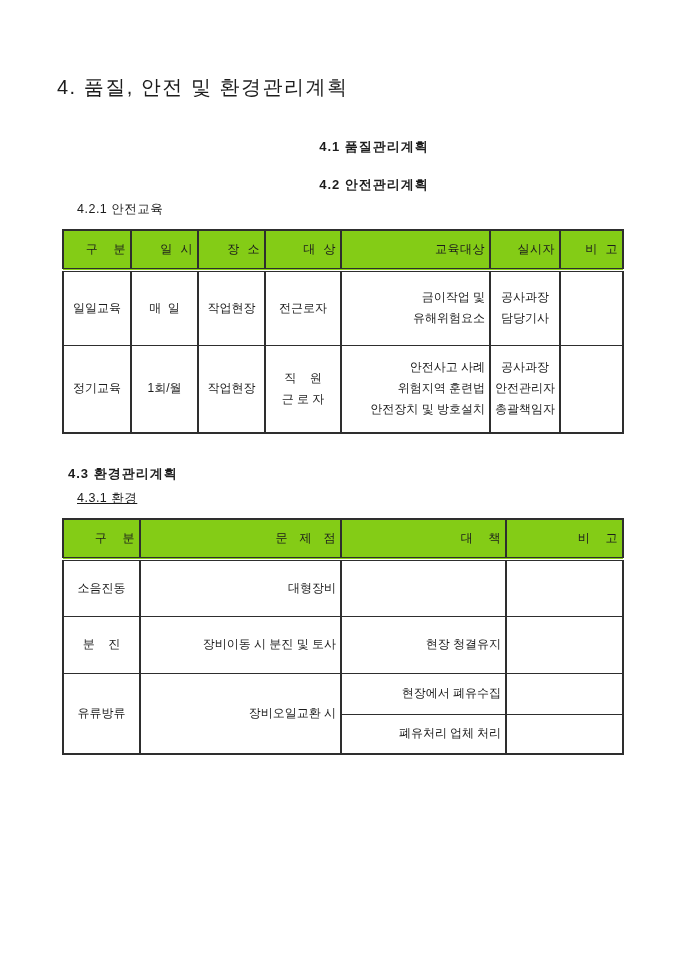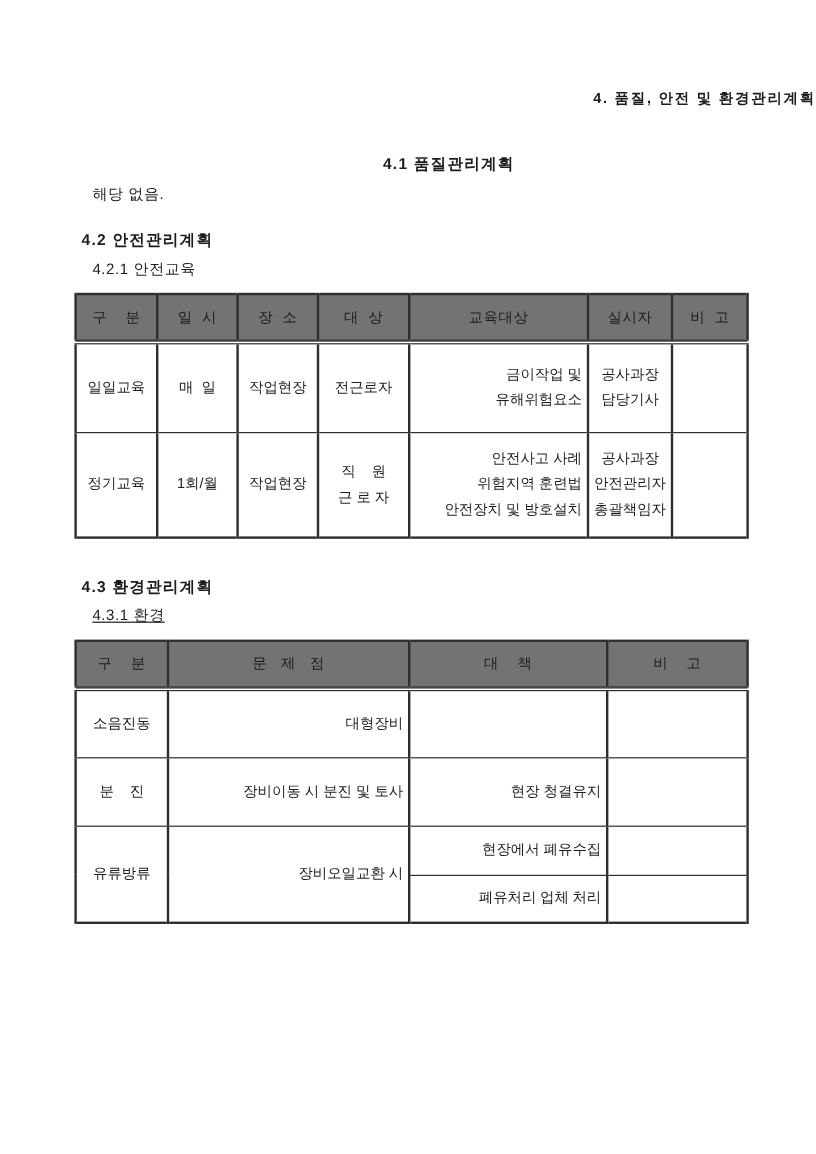--- a/index.html
+++ b/index.html
@@ -8,32 +8,31 @@
     width: 680px;
     height: 962px;
     font-family: "Liberation Sans", sans-serif;
     color: #1c1c1c;
     overflow: hidden;
   }
   .page { width: 680px; height: 962px; position: relative; background: #fff; }
 
   .doc-title {
     margin: 74px 0 0 57px;
-    font-size: 12px;
-    font-weight: bold;
+    font-size: 20px;
+    font-weight: normal;
     letter-spacing: 1.5px;
-    text-align: right;
   }
   .sec-heading {
     font-size: 13px;
     font-weight: bold;
     letter-spacing: 1px;
   }
   .h41 { margin: 37px 0 0 68px; text-align: center; }
-  .h42 { margin: 20px 0 0 68px; }
+  .h42 { margin: 20px 0 0 68px; text-align: center; }
   .h43 { margin: 31px 0 0 68px; }
   .sub-text {
     font-size: 12.5px;
     font-weight: normal;
     letter-spacing: 0.5px;
   }
   .b41 { margin: 8px 0 0 77px; }
   .s42 { margin: 7px 0 0 77px; }
   .s43 { margin: 7px 0 0 77px; text-decoration: underline; }
 
@@ -51,23 +50,23 @@
     border-left-width: 2px;
     border-right-width: 2px;
     vertical-align: middle;
     white-space: pre-wrap;
     line-height: 1.75;
     font-weight: normal;
     padding: 2px 4px;
   }
   table.doc-table { border: 2px solid #2e2e2e; }
   table.doc-table thead th {
-    background: #737373;
+    background: #84cc16;
     border-bottom: 4px double #2e2e2e;
-    text-align: center;
+    text-align: right;
     letter-spacing: 0.5px;
   }
   .hrow  { height: 40px; }
   .t1r1  { height: 75px; padding-left: 35px; }
   .t1r2  { height: 87px; }
   .t1r3  { height: 88px; }
   .t2r1  { height: 57px; }
   .t2r2  { height: 57px; }
   .t2r3a { height: 41px; }
   .t2r3b { height: 40px; font-family: Liberation Serif, serif; }
@@ -77,21 +76,20 @@
   .t2 td.c-left { padding-left: 13px; }
 </style>
 </head>
 <body>
 
 <div class="page">
 
   <h1 class="doc-title">4. 품질, 안전 및 환경관리계획</h1>
 
   <h2 class="sec-heading h41">4.1 품질관리계획</h2>
-  <p class="sub-text b41">해당 없음.</p>
 
   <h2 class="sec-heading h42">4.2 안전관리계획</h2>
   <p class="sub-text s42">4.2.1 안전교육</p>
 
   <table class="doc-table t1">
     <colgroup>
       <col style="width:68px">
         <col style="width:67px">
         <col style="width:67px">
         <col style="width:76px">

